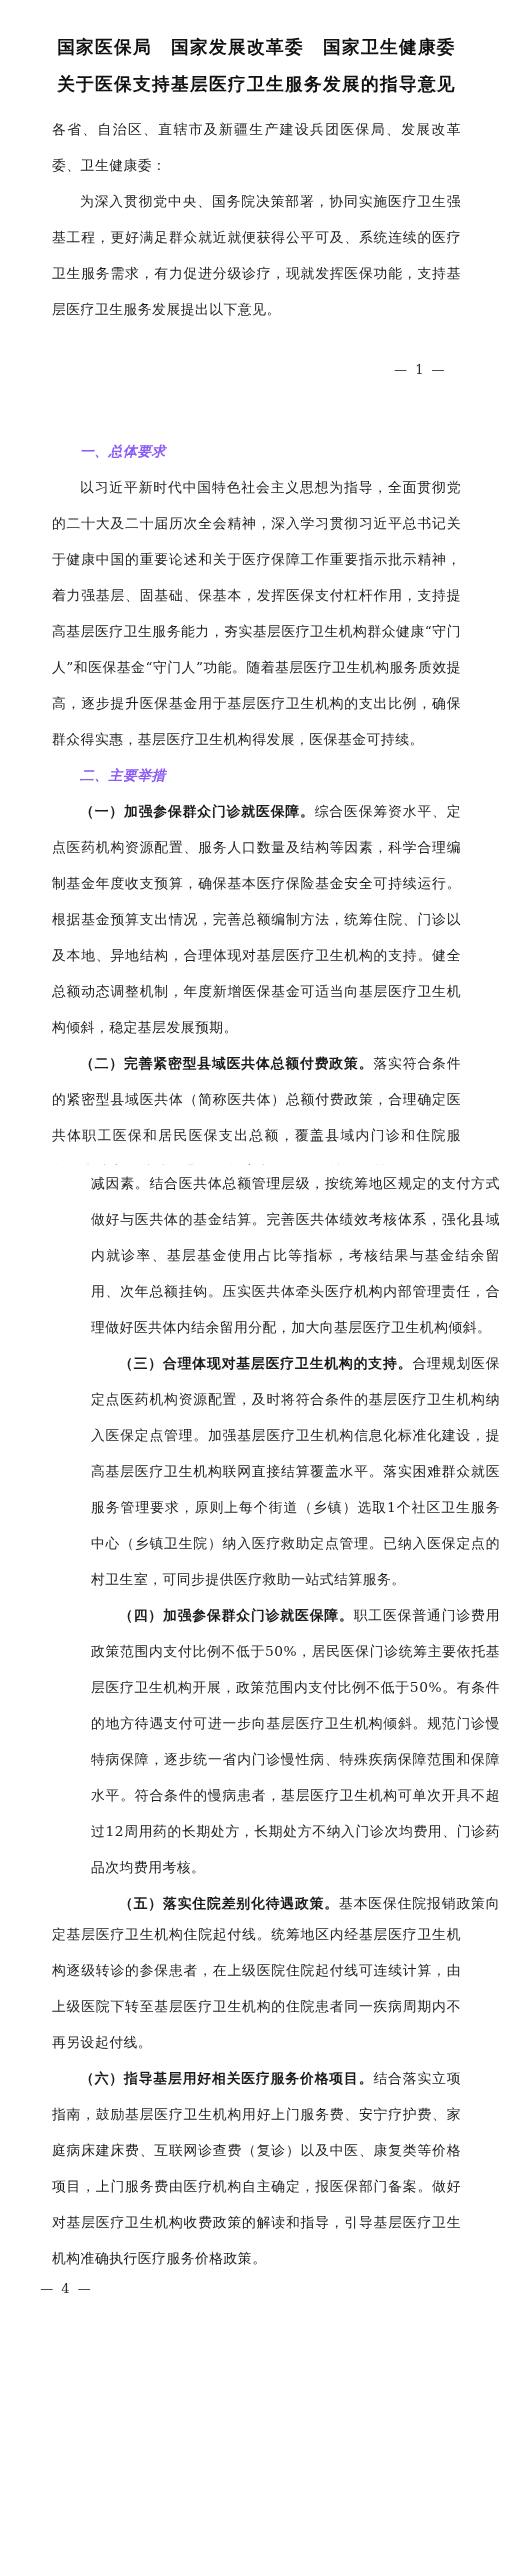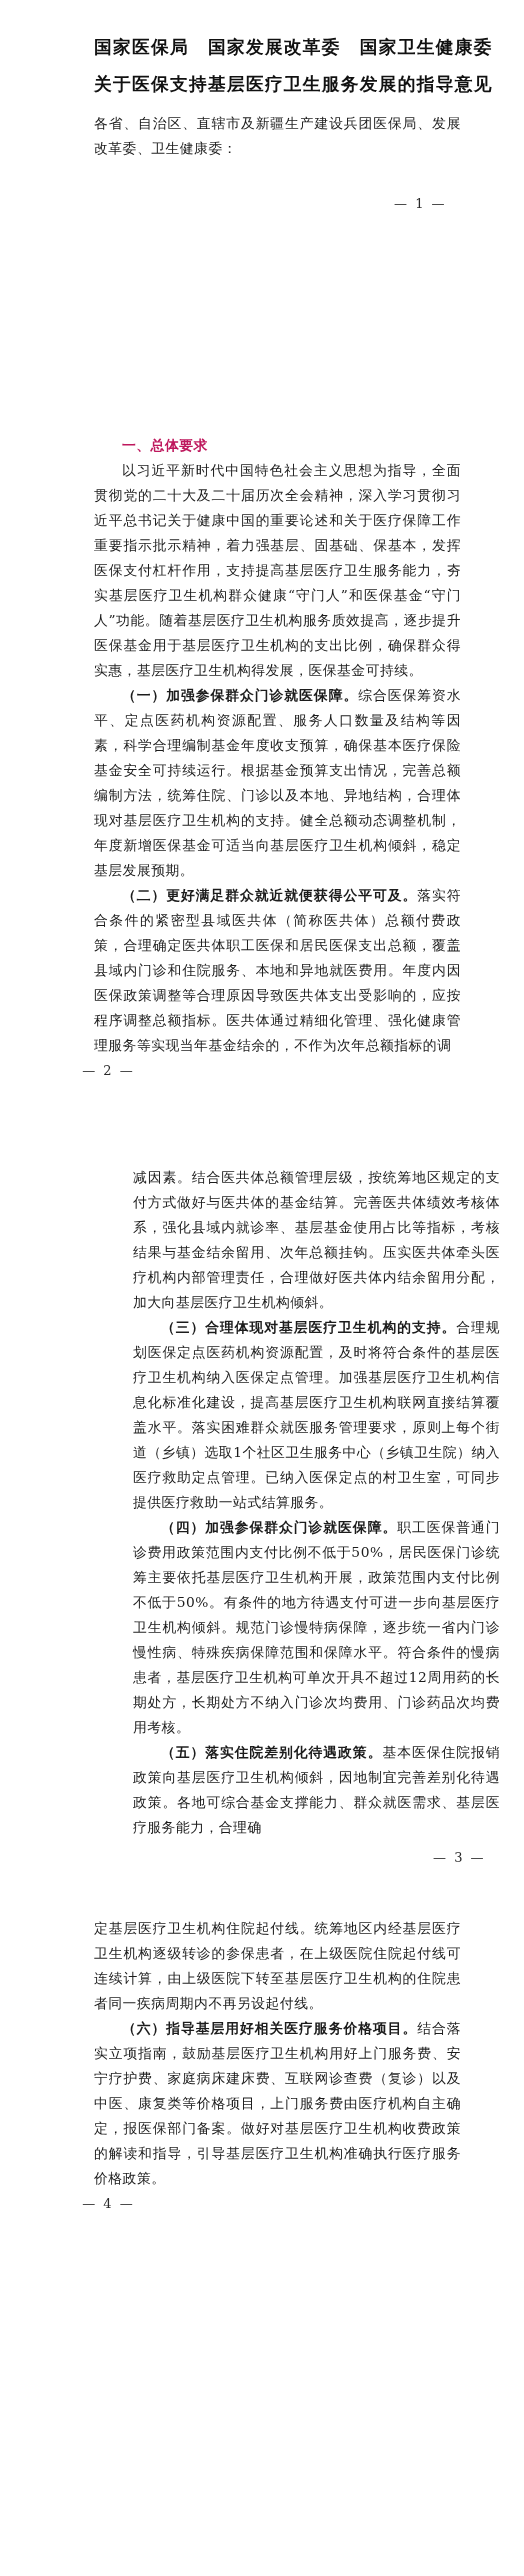--- a/index.html
+++ b/index.html
@@ -11,55 +11,56 @@
     width: 525px;
     height: 2576px;
     overflow: hidden;
     font-family: "DejaVu Serif", "Liberation Serif", serif;
     color: #1c1c1c;
   }
   .page {
     position: relative;
     box-sizing: border-box;
     width: 519px;
-    padding-left: 94px;
+    padding-left: 52px;
     padding-right: 58px;
     background: #ffffff;
   }
   .page-1 { height: 433px;  padding-top: 27.6px; }
   .page-2 { height: 732px; }
   .page-3 { height: 751px; margin-left: 39px; }
   .page-4 { height: 660px; }
 
   .doc-title {
     text-align: center;
     font-weight: bold;
     font-size: 17.7px;
     line-height: 37px;
     letter-spacing: 1.3px;
     color: #111;
     white-space: nowrap;
   }
   .body-blocks {
     font-size: 13.8px;
-    line-height: 25px;
+    line-height: 36px;
     letter-spacing: 0.5px;
     text-align: justify;
     text-justify: inter-ideograph;
   }
   .page-1 .body-blocks { margin-top: 9.2px; }
 
   .block { margin: 0; }
   .block.salutation { text-indent: 0; }
   .block.para { text-indent: 28px; }
   .block.continuation { text-indent: 0; }
   .block.heading {
     text-indent: 28px;
     font-weight: bold;
-    color: #be185d;
+    color: #8b5cf6;
+    font-style: italic;
   }
   .lead { font-weight: bold; }
 
   .pagenum {
     font-size: 13px;
     line-height: 25.6px;
     letter-spacing: 2px;
     color: #2a2a2a;
   }
   .pagenum.right { text-align: right; padding-right: 14.4px; }
@@ -70,30 +71,32 @@
   .page-4 .pagenum { margin-top: 0; }
 </style>
 </head>
 <body>
 
 <section class="page page-1">
   <div class="doc-title">国家医保局　国家发展改革委　国家卫生健康委</div>
   <div class="doc-title">关于医保支持基层医疗卫生服务发展的指导意见</div>
   <div class="body-blocks">
       <div class="block salutation">各省、自治区、直辖市及新疆生产建设兵团医保局、发展改革委、卫生健康委：</div>
+      <div class="block para">为深入贯彻党中央、国务院决策部署，协同实施医疗卫生强基工程，更好满足群众就近就便获得公平可及、系统连续的医疗卫生服务需求，有力促进分级诊疗，现就发挥医保功能，支持基层医疗卫生服务发展提出以下意见。</div>
     </div>
   <div class="pagenum right">— 1 —</div>
 </section>
 
 <section class="page page-2">
   <div class="body-blocks">
       <div class="block heading">一、总体要求</div>
       <div class="block para">以习近平新时代中国特色社会主义思想为指导，全面贯彻党的二十大及二十届历次全会精神，深入学习贯彻习近平总书记关于健康中国的重要论述和关于医疗保障工作重要指示批示精神，着力强基层、固基础、保基本，发挥医保支付杠杆作用，支持提高基层医疗卫生服务能力，夯实基层医疗卫生机构群众健康“守门人”和医保基金“守门人”功能。随着基层医疗卫生机构服务质效提高，逐步提升医保基金用于基层医疗卫生机构的支出比例，确保群众得实惠，基层医疗卫生机构得发展，医保基金可持续。</div>
+      <div class="block heading">二、主要举措</div>
       <div class="block para"><span class="lead">（一）加强参保群众门诊就医保障。</span>综合医保筹资水平、定点医药机构资源配置、服务人口数量及结构等因素，科学合理编制基金年度收支预算，确保基本医疗保险基金安全可持续运行。根据基金预算支出情况，完善总额编制方法，统筹住院、门诊以及本地、异地结构，合理体现对基层医疗卫生机构的支持。健全总额动态调整机制，年度新增医保基金可适当向基层医疗卫生机构倾斜，稳定基层发展预期。</div>
-      <div class="block para"><span class="lead">（二）更好满足群众就近就便获得公平可及。</span>落实符合条件的紧密型县域医共体（简称医共体）总额付费政策，合理确定医共体职工医保和居民医保支出总额，覆盖县域内门诊和住院服务、本地和异地就医费用。年度内因医保政策调整等合理原因导致医共体支出受影响的，应按程序调整总额指标。医共体通过精细化管理、强化健康管理服务等实现当年基金结余的，不作为次年总额指标的调</div>
+      <div class="block para"><span class="lead">（二）完善紧密型县域医共体总额付费政策。</span>落实符合条件的紧密型县域医共体（简称医共体）总额付费政策，合理确定医共体职工医保和居民医保支出总额，覆盖县域内门诊和住院服务、本地和异地就医费用。年度内因医保政策调整等合理原因导致医共体支出受影响的，应按程序调整总额指标。医共体通过精细化管理、强化健康管理服务等实现当年基金结余的，不作为次年总额指标的调</div>
     </div>
   <div class="pagenum left">— 2 —</div>
 </section>
 
 <section class="page page-3">
   <div class="body-blocks">
       <div class="block continuation">减因素。结合医共体总额管理层级，按统筹地区规定的支付方式做好与医共体的基金结算。完善医共体绩效考核体系，强化县域内就诊率、基层基金使用占比等指标，考核结果与基金结余留用、次年总额挂钩。压实医共体牵头医疗机构内部管理责任，合理做好医共体内结余留用分配，加大向基层医疗卫生机构倾斜。</div>
       <div class="block para"><span class="lead">（三）合理体现对基层医疗卫生机构的支持。</span>合理规划医保定点医药机构资源配置，及时将符合条件的基层医疗卫生机构纳入医保定点管理。加强基层医疗卫生机构信息化标准化建设，提高基层医疗卫生机构联网直接结算覆盖水平。落实困难群众就医服务管理要求，原则上每个街道（乡镇）选取1个社区卫生服务中心（乡镇卫生院）纳入医疗救助定点管理。已纳入医保定点的村卫生室，可同步提供医疗救助一站式结算服务。</div>
       <div class="block para"><span class="lead">（四）加强参保群众门诊就医保障。</span>职工医保普通门诊费用政策范围内支付比例不低于50%，居民医保门诊统筹主要依托基层医疗卫生机构开展，政策范围内支付比例不低于50%。有条件的地方待遇支付可进一步向基层医疗卫生机构倾斜。规范门诊慢特病保障，逐步统一省内门诊慢性病、特殊疾病保障范围和保障水平。符合条件的慢病患者，基层医疗卫生机构可单次开具不超过12周用药的长期处方，长期处方不纳入门诊次均费用、门诊药品次均费用考核。</div>
       <div class="block para"><span class="lead">（五）落实住院差别化待遇政策。</span>基本医保住院报销政策向基层医疗卫生机构倾斜，因地制宜完善差别化待遇政策。各地可综合基金支撑能力、群众就医需求、基层医疗服务能力，合理确</div>

